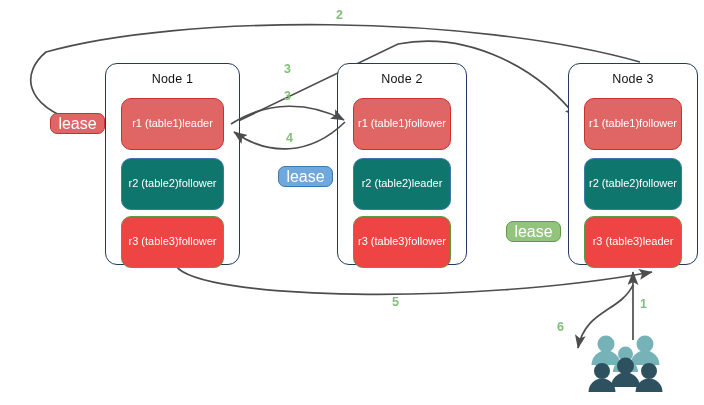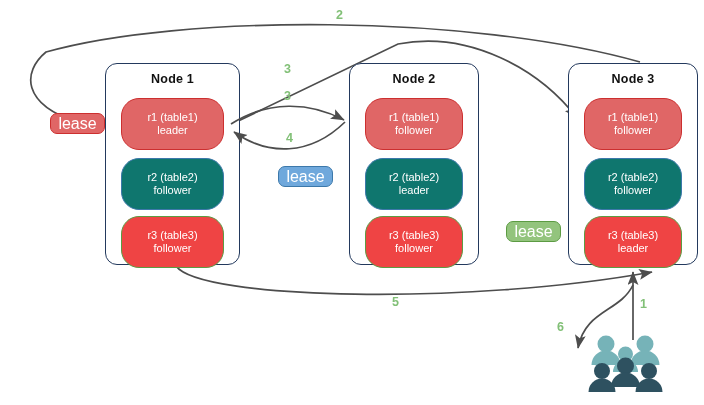--- a/index.html
+++ b/index.html
@@ -15,30 +15,30 @@
     position:absolute;
     background:#ffffff;
     border:1.4px solid #23395d;
     border-radius:12px;
     box-sizing:border-box;
     z-index:4;
   }
   .node-title{
     position:absolute;left:0;right:0;top:8px;
     text-align:center;
-    font-size:12.5px;font-weight:bold;color:#111111;
+    font-size:12.5px;font-weight:normal;color:#111111;
     letter-spacing:.2px;
   }
   .replica{
     position:absolute;
     left:15px;right:15px;
     height:52px;
-    border-radius:18px;
+    border-radius:10px;
     box-sizing:border-box;
-    display:flex;flex-direction:column;
+    display:flex;flex-direction:row;
     align-items:center;justify-content:center;
     color:#ffffff;
     font-size:11px;
     line-height:13.5px;
     text-align:center;
   }
   .replica span{display:block;}
   .r-red{background:#e06666;border:1.4px solid #cc2f2f;}
   .r-blue{background:#0f766e;border:1.4px solid #3c78aa;}
   .r-green{background:#ef4444;border:1.4px solid #5c9b43;}
@@ -103,21 +103,21 @@
     <div class="replica r-blue slot1">
       <span>r2 (table2)</span>
       <span>follower</span>
     </div>
     <div class="replica r-green slot2">
       <span>r3 (table3)</span>
       <span>follower</span>
     </div>
   </div>
 
-  <div class="node-box" style="left:337px;top:63px;width:130px;height:202px;margin-left:12px;">
+  <div class="node-box" style="left:337px;top:63px;width:130px;height:202px;">
     <div class="node-title">Node 2</div>
 
     <div class="replica r-red slot0">
       <span>r1 (table1)</span>
       <span>follower</span>
     </div>
     <div class="replica r-blue slot1">
       <span>r2 (table2)</span>
       <span>leader</span>
     </div>

